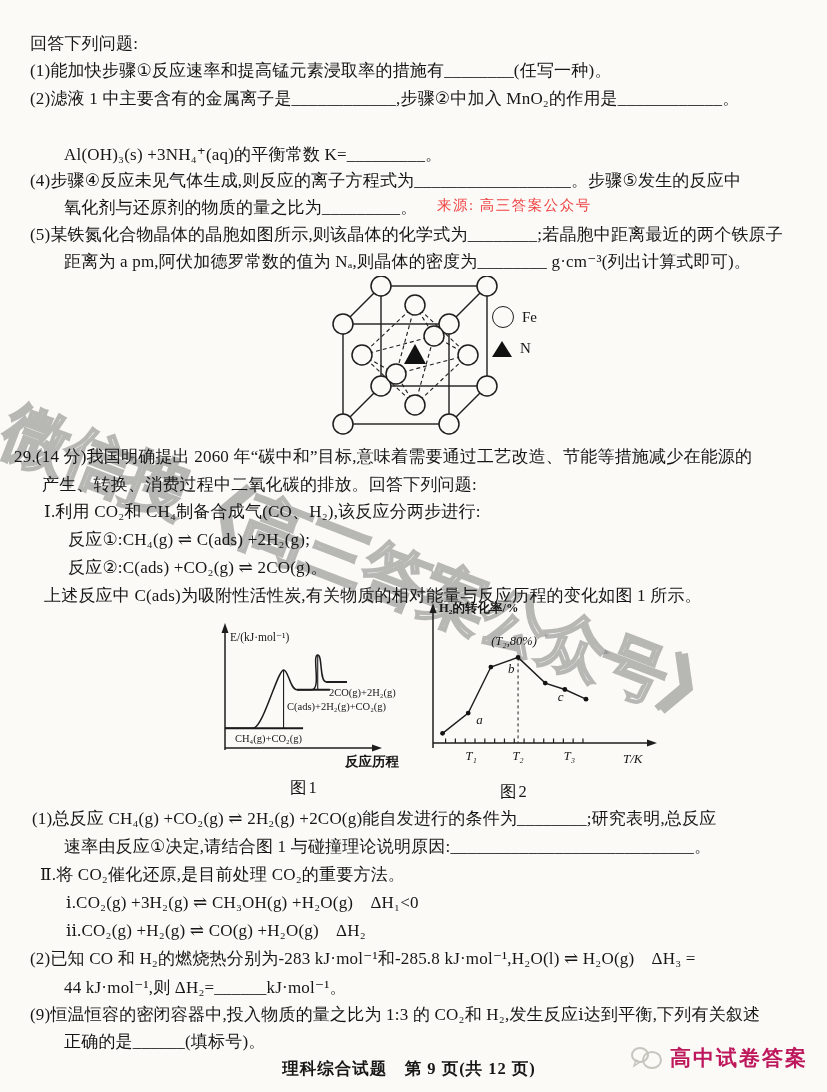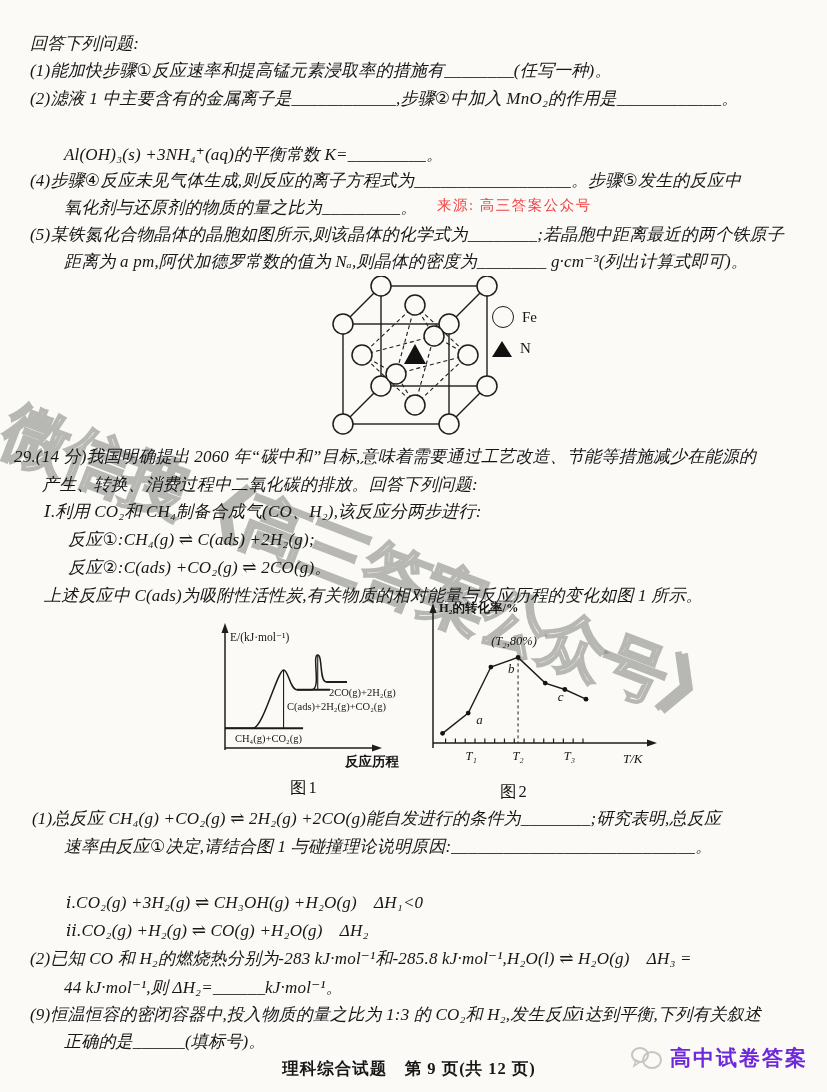--- a/index.html
+++ b/index.html
@@ -1,34 +1,34 @@
 <!DOCTYPE html>
 <html><head>
 <meta charset="utf-8">
 <style>
   html,body{margin:0;padding:0;background:#e8e8e6;}
   .page{position:relative;width:827px;height:1092px;background:#fbfaf7;overflow:hidden;
         font-family:"Liberation Serif","DejaVu Serif","DejaVu Sans",serif;color:#161616;}
-  .line{position:absolute;font-size:17px;line-height:1.25;white-space:pre;z-index:3;letter-spacing:0.2px;font-style:italic;}
+  .line{position:absolute;font-size:17px;line-height:1.25;white-space:pre;z-index:3;letter-spacing:0.2px;}
   .wm-diag{position:absolute;left:22px;top:386px;z-index:1;white-space:pre;
         font-size:66px;letter-spacing:-2px;font-weight:bold;
         transform:rotate(21deg);transform-origin:0 0;
         color:transparent;-webkit-text-stroke:2.2px rgba(128,128,126,0.55);
         font-family:"Liberation Sans","DejaVu Sans",sans-serif;pointer-events:none;}
   .source-note{position:absolute;left:437px;top:196px;z-index:3;font-size:14.5px;color:#ef4444;letter-spacing:1.5px;}
   .fig{position:absolute;z-index:3;}
   .caption{position:absolute;z-index:3;font-size:16.5px;letter-spacing:2px;}
   .legend-row{position:absolute;z-index:3;display:flex;align-items:center;gap:8px;}
   .legend-circle{width:20px;height:20px;border:1.6px solid #1d1d1d;border-radius:50%;background:#fbfaf7;}
   .legend-tri{width:0;height:0;border-left:10px solid transparent;border-right:10px solid transparent;border-bottom:16px solid #111;}
   .legend-label{font-size:15px;}
   .footer{position:absolute;left:0;top:1058px;width:818px;text-align:center;z-index:3;
         font-size:16.5px;font-weight:bold;letter-spacing:1px;}
   .brand{position:absolute;left:630px;top:1044px;z-index:4;display:flex;align-items:center;gap:6px;
-        color:#6d28d9;font-size:21px;font-weight:bold;letter-spacing:2px;
+        color:#be185d;font-size:21px;font-weight:bold;letter-spacing:2px;
         font-family:"Liberation Sans","DejaVu Sans",sans-serif;}
   svg text{font-family:"Liberation Serif","DejaVu Serif","DejaVu Sans",serif;fill:#161616;}
 </style>
 </head>
 <body>
 
 <div class="page">
 
   <div class="wm-diag">微信搜《高三答案公众号》</div>
 
@@ -163,20 +163,21 @@
         <circle cx="141.85999999999999" cy="93.5" r="2.4" fill="#141414"></circle>
         <text x="134.85999999999999" y="104.5" font-size="13" font-style="italic">c</text>
         <circle cx="163" cy="103.13" r="2.4" fill="#141414"></circle>
         <text x="91.05" y="49.39999999999999" font-size="12.5" text-anchor="middle" font-style="italic">(T₂,80%)</text>
       </g>
   </svg>
   <div class="caption" style="left:500px;top:781px">图2</div>
 
   <div class="line" style="left:32px;top:808px">(1)总反应 CH₄(g) +CO₂(g) ⇌ 2H₂(g) +2CO(g)能自发进行的条件为________;研究表明,总反应</div>
   <div class="line" style="left:64px;top:836px">速率由反应①决定,请结合图 1 与碰撞理论说明原因:____________________________。</div>
+  <div class="line" style="left:40px;top:864px">Ⅱ.将 CO₂催化还原,是目前处理 CO₂的重要方法。</div>
   <div class="line" style="left:66px;top:892px">ⅰ.CO₂(g) +3H₂(g) ⇌ CH₃OH(g) +H₂O(g)　ΔH₁&lt;0</div>
   <div class="line" style="left:66px;top:920px">ⅱ.CO₂(g) +H₂(g) ⇌ CO(g) +H₂O(g)　ΔH₂</div>
   <div class="line" style="left:30px;top:948px">(2)已知 CO 和 H₂的燃烧热分别为-283 kJ·mol⁻¹和-285.8 kJ·mol⁻¹,H₂O(l) ⇌ H₂O(g)　ΔH₃ =</div>
   <div class="line" style="left:64px;top:977px">44 kJ·mol⁻¹,则 ΔH₂=______kJ·mol⁻¹。</div>
   <div class="line" style="left:30px;top:1004px">(9)恒温恒容的密闭容器中,投入物质的量之比为 1:3 的 CO₂和 H₂,发生反应ⅰ达到平衡,下列有关叙述</div>
   <div class="line" style="left:64px;top:1031px">正确的是______(填标号)。</div>
 
   <div class="footer">理科综合试题　第 9 页(共 12 页)</div>
 
   <div class="brand">

